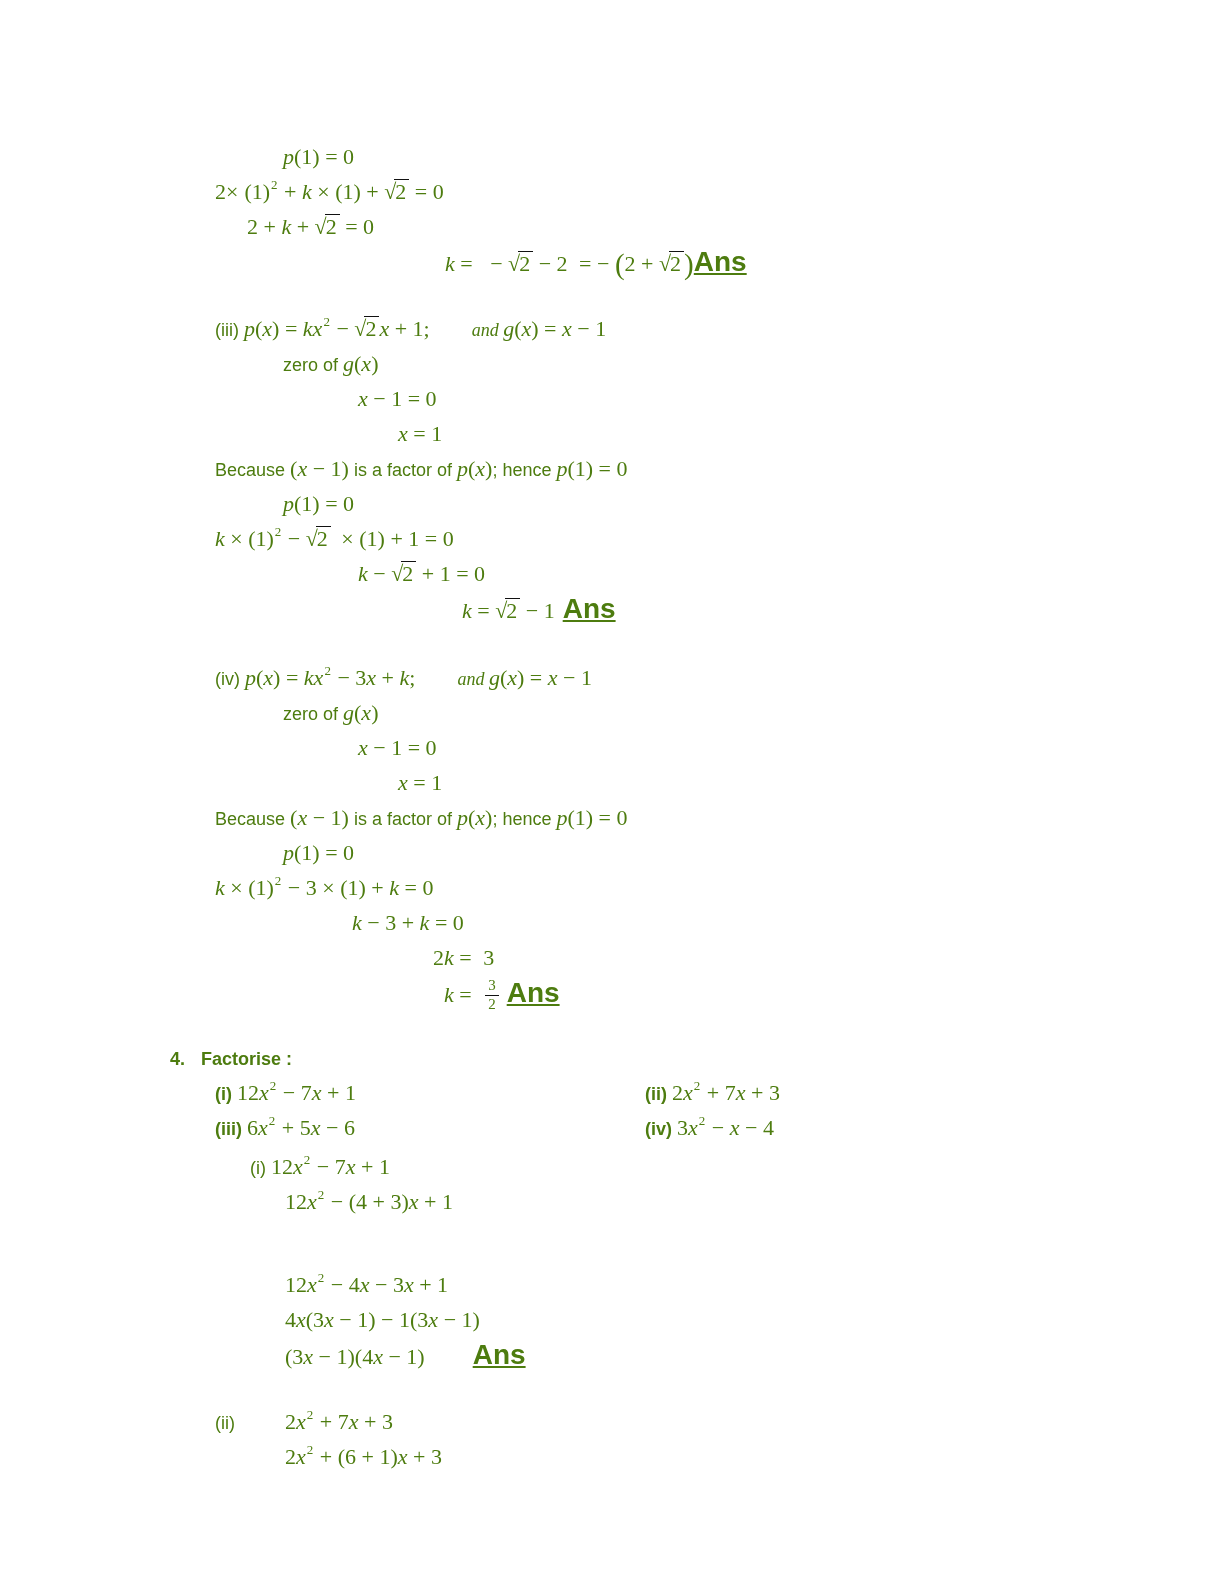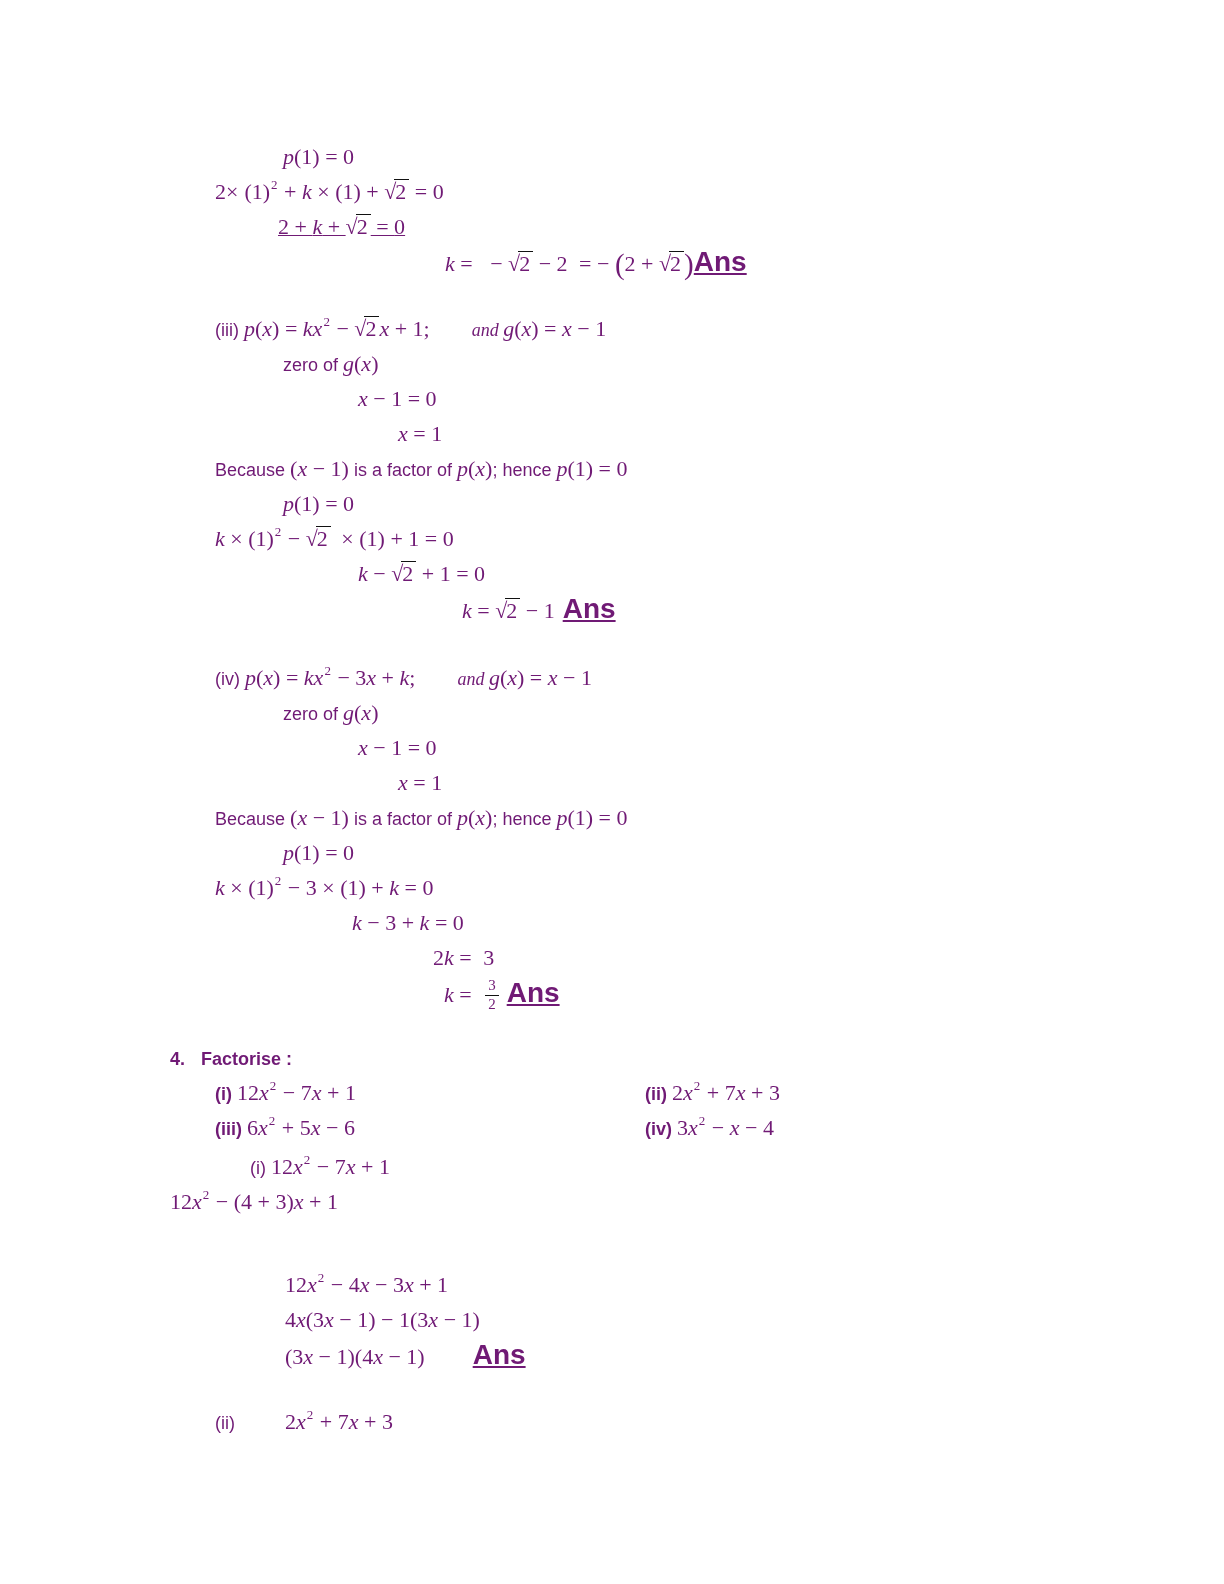--- a/index.html
+++ b/index.html
@@ -24,25 +24,25 @@
   .frac .fd{display:block;padding-top:1px;}
   .ans{font-family:"Liberation Sans",sans-serif;font-size:28px;font-weight:700;text-decoration:underline;}
   .gap{display:inline-block;height:1px;}
   .bigp{font-family:"Liberation Serif",serif;font-size:29px;vertical-align:-3px;}
   .col1{display:inline-block;min-width:430px;}
   .col2{display:inline-block;}
 </style>
 </head>
 <body>
 
-<div class="page" id="doc-root" style="background: rgb(255, 255, 255); color: #701a75;">
+<div class="page" id="doc-root" style="background: rgb(255, 255, 255); color: #4d7c0f;">
     <div class="block" style="margin-bottom: 30px;">
       <div class="line" style="margin-left: 113px;"><span class="var">p</span><span class="num">(1)</span><span class="num"> = </span><span class="num">0</span></div>
       <div class="line" style="margin-left: 45px;"><span class="num">2×</span><span class="gap" style="width: 6px;"></span><span class="num">(1)</span><span class="sup">2</span><span class="num"> + </span><span class="var">k</span><span class="num"> × </span><span class="num">(1)</span><span class="num"> + </span><span class="sqrt"><span class="sign">√</span><span class="rad">2</span></span><span class="num"> = </span><span class="num">0</span></div>
-      <div class="line" style="margin-left: 108px; text-decoration: underline;"><span class="num">2</span><span class="num"> + </span><span class="var">k</span><span class="num"> + </span><span class="sqrt"><span class="sign">√</span><span class="rad">2</span></span><span class="num"> = </span><span class="num">0</span></div>
+      <div class="line" style="margin-left: 77px;"><span class="num">2</span><span class="num"> + </span><span class="var">k</span><span class="num"> + </span><span class="sqrt"><span class="sign">√</span><span class="rad">2</span></span><span class="num"> = </span><span class="num">0</span></div>
       <div class="line" style="margin-left: 275px;"><span class="var">k</span><span class="num"> = </span><span class="gap" style="width: 12px;"></span><span class="num">− </span><span class="sqrt"><span class="sign">√</span><span class="rad">2</span></span><span class="num"> − </span><span class="num">2</span><span class="gap" style="width: 6px;"></span><span class="num"> = − </span><span class="bigp">(</span><span class="num">2</span><span class="num"> + </span><span class="sqrt"><span class="sign">√</span><span class="rad">2</span></span><span class="bigp">)</span><span class="ans">Ans</span></div>
     </div>
     <div class="block" style="margin-bottom: 32px;">
       <div class="line" style="margin-left: 45px;"><span class="txt">(iii) </span><span class="var">p</span><span class="num">(</span><span class="var">x</span><span class="num">)</span><span class="num"> = </span><span class="var">kx</span><span class="sup">2</span><span class="num"> − </span><span class="sqrt"><span class="sign">√</span><span class="rad">2</span></span><span class="var">x</span><span class="num"> + </span><span class="num">1;</span><span class="gap" style="width: 42px;"></span><span class="ital">and </span><span class="var">g</span><span class="num">(</span><span class="var">x</span><span class="num">)</span><span class="num"> = </span><span class="var">x</span><span class="num"> − </span><span class="num">1</span></div>
       <div class="line" style="margin-left: 113px;"><span class="txt">zero of </span><span class="var">g</span><span class="num">(</span><span class="var">x</span><span class="num">)</span></div>
       <div class="line" style="margin-left: 188px;"><span class="var">x</span><span class="num"> − </span><span class="num">1</span><span class="num"> = </span><span class="num">0</span></div>
       <div class="line" style="margin-left: 228px;"><span class="var">x</span><span class="num"> = </span><span class="num">1</span></div>
       <div class="line" style="margin-left: 45px;"><span class="txt">Because </span><span class="num">(</span><span class="var">x</span><span class="num"> − </span><span class="num">1)</span><span class="txt"> is a factor of </span><span class="var">p</span><span class="num">(</span><span class="var">x</span><span class="num">)</span><span class="txt">; hence </span><span class="var">p</span><span class="num">(1)</span><span class="num"> = </span><span class="num">0</span></div>
       <div class="line" style="margin-left: 113px;"><span class="var">p</span><span class="num">(1)</span><span class="num"> = </span><span class="num">0</span></div>
       <div class="line" style="margin-left: 45px;"><span class="var">k</span><span class="num"> × </span><span class="num">(1)</span><span class="sup">2</span><span class="num"> − </span><span class="sqrt"><span class="sign">√</span><span class="rad">2</span></span><span class="gap" style="width: 5px;"></span><span class="num"> × </span><span class="num">(1)</span><span class="num"> + </span><span class="num">1</span><span class="num"> = </span><span class="num">0</span></div>
@@ -61,21 +61,22 @@
       <div class="line" style="margin-left: 263px;"><span class="num">2</span><span class="var">k</span><span class="num"> = </span><span class="gap" style="width: 6px;"></span><span class="num">3</span></div>
       <div class="line" style="margin-left: 274px;"><span class="var">k</span><span class="num"> = </span><span class="gap" style="width: 8px;"></span><span class="frac"><span class="fn">3</span><span class="fd">2</span></span><span class="gap" style="width: 8px;"></span><span class="ans">Ans</span></div>
     </div>
     <div class="block" style="margin-bottom: 4px;">
       <div class="line" style=""><span class="txt bold">4.</span><span class="gap" style="width: 16px;"></span><span class="txt bold">Factorise :</span></div>
       <div class="line" style="margin-left: 45px;"><span class="col1"><span class="txt bold">(i) </span><span class="num">12</span><span class="var">x</span><span class="sup">2</span><span class="num"> − </span><span class="num">7</span><span class="var">x</span><span class="num"> + </span><span class="num">1</span></span><span class="col2"><span class="txt bold">(ii) </span><span class="num">2</span><span class="var">x</span><span class="sup">2</span><span class="num"> + </span><span class="num">7</span><span class="var">x</span><span class="num"> + </span><span class="num">3</span></span></div>
       <div class="line" style="margin-left: 45px;"><span class="col1"><span class="txt bold">(iii) </span><span class="num">6</span><span class="var">x</span><span class="sup">2</span><span class="num"> + </span><span class="num">5</span><span class="var">x</span><span class="num"> − </span><span class="num">6</span></span><span class="col2"><span class="txt bold">(iv) </span><span class="num">3</span><span class="var">x</span><span class="sup">2</span><span class="num"> − </span><span class="var">x</span><span class="num"> − </span><span class="num">4</span></span></div>
     </div>
     <div class="block" style="margin-bottom: 30px;">
       <div class="line" style="margin-left: 80px;"><span class="txt">(i) </span><span class="num">12</span><span class="var">x</span><span class="sup">2</span><span class="num"> − </span><span class="num">7</span><span class="var">x</span><span class="num"> + </span><span class="num">1</span></div>
-      <div class="line" style=""><span class="num">12</span><span class="var">x</span><span class="sup">2</span><span class="num"> − </span><span class="num">(4 + 3)</span><span class="var">x</span><span class="num"> + </span><span class="num">1</span></div>
+      <div class="line" style="margin-left: 115px;"><span class="num">12</span><span class="var">x</span><span class="sup">2</span><span class="num"> − </span><span class="num">(4 + 3)</span><span class="var">x</span><span class="num"> + </span><span class="num">1</span></div>
       <div class="line" style="margin-left: 115px; margin-top: 48px;"><span class="num">12</span><span class="var">x</span><span class="sup">2</span><span class="num"> − </span><span class="num">4</span><span class="var">x</span><span class="num"> − </span><span class="num">3</span><span class="var">x</span><span class="num"> + </span><span class="num">1</span></div>
       <div class="line" style="margin-left: 115px;"><span class="num">4</span><span class="var">x</span><span class="num">(3</span><span class="var">x</span><span class="num"> − </span><span class="num">1)</span><span class="num"> − </span><span class="num">1(3</span><span class="var">x</span><span class="num"> − </span><span class="num">1)</span></div>
       <div class="line" style="margin-left: 115px;"><span class="num">(3</span><span class="var">x</span><span class="num"> − </span><span class="num">1)(4</span><span class="var">x</span><span class="num"> − </span><span class="num">1)</span><span class="gap" style="width: 48px;"></span><span class="ans">Ans</span></div>
     </div>
     <div class="block" style="margin-bottom: 0px;">
       <div class="line" style="margin-left: 45px;"><span class="txt">(ii)</span><span class="gap" style="width: 50px;"></span><span class="num">2</span><span class="var">x</span><span class="sup">2</span><span class="num"> + </span><span class="num">7</span><span class="var">x</span><span class="num"> + </span><span class="num">3</span></div>
+      <div class="line" style="margin-left: 115px;"><span class="num">2</span><span class="var">x</span><span class="sup">2</span><span class="num"> + </span><span class="num">(6 + 1)</span><span class="var">x</span><span class="num"> + </span><span class="num">3</span></div>
     </div>
   </div>
 
 </body></html>

